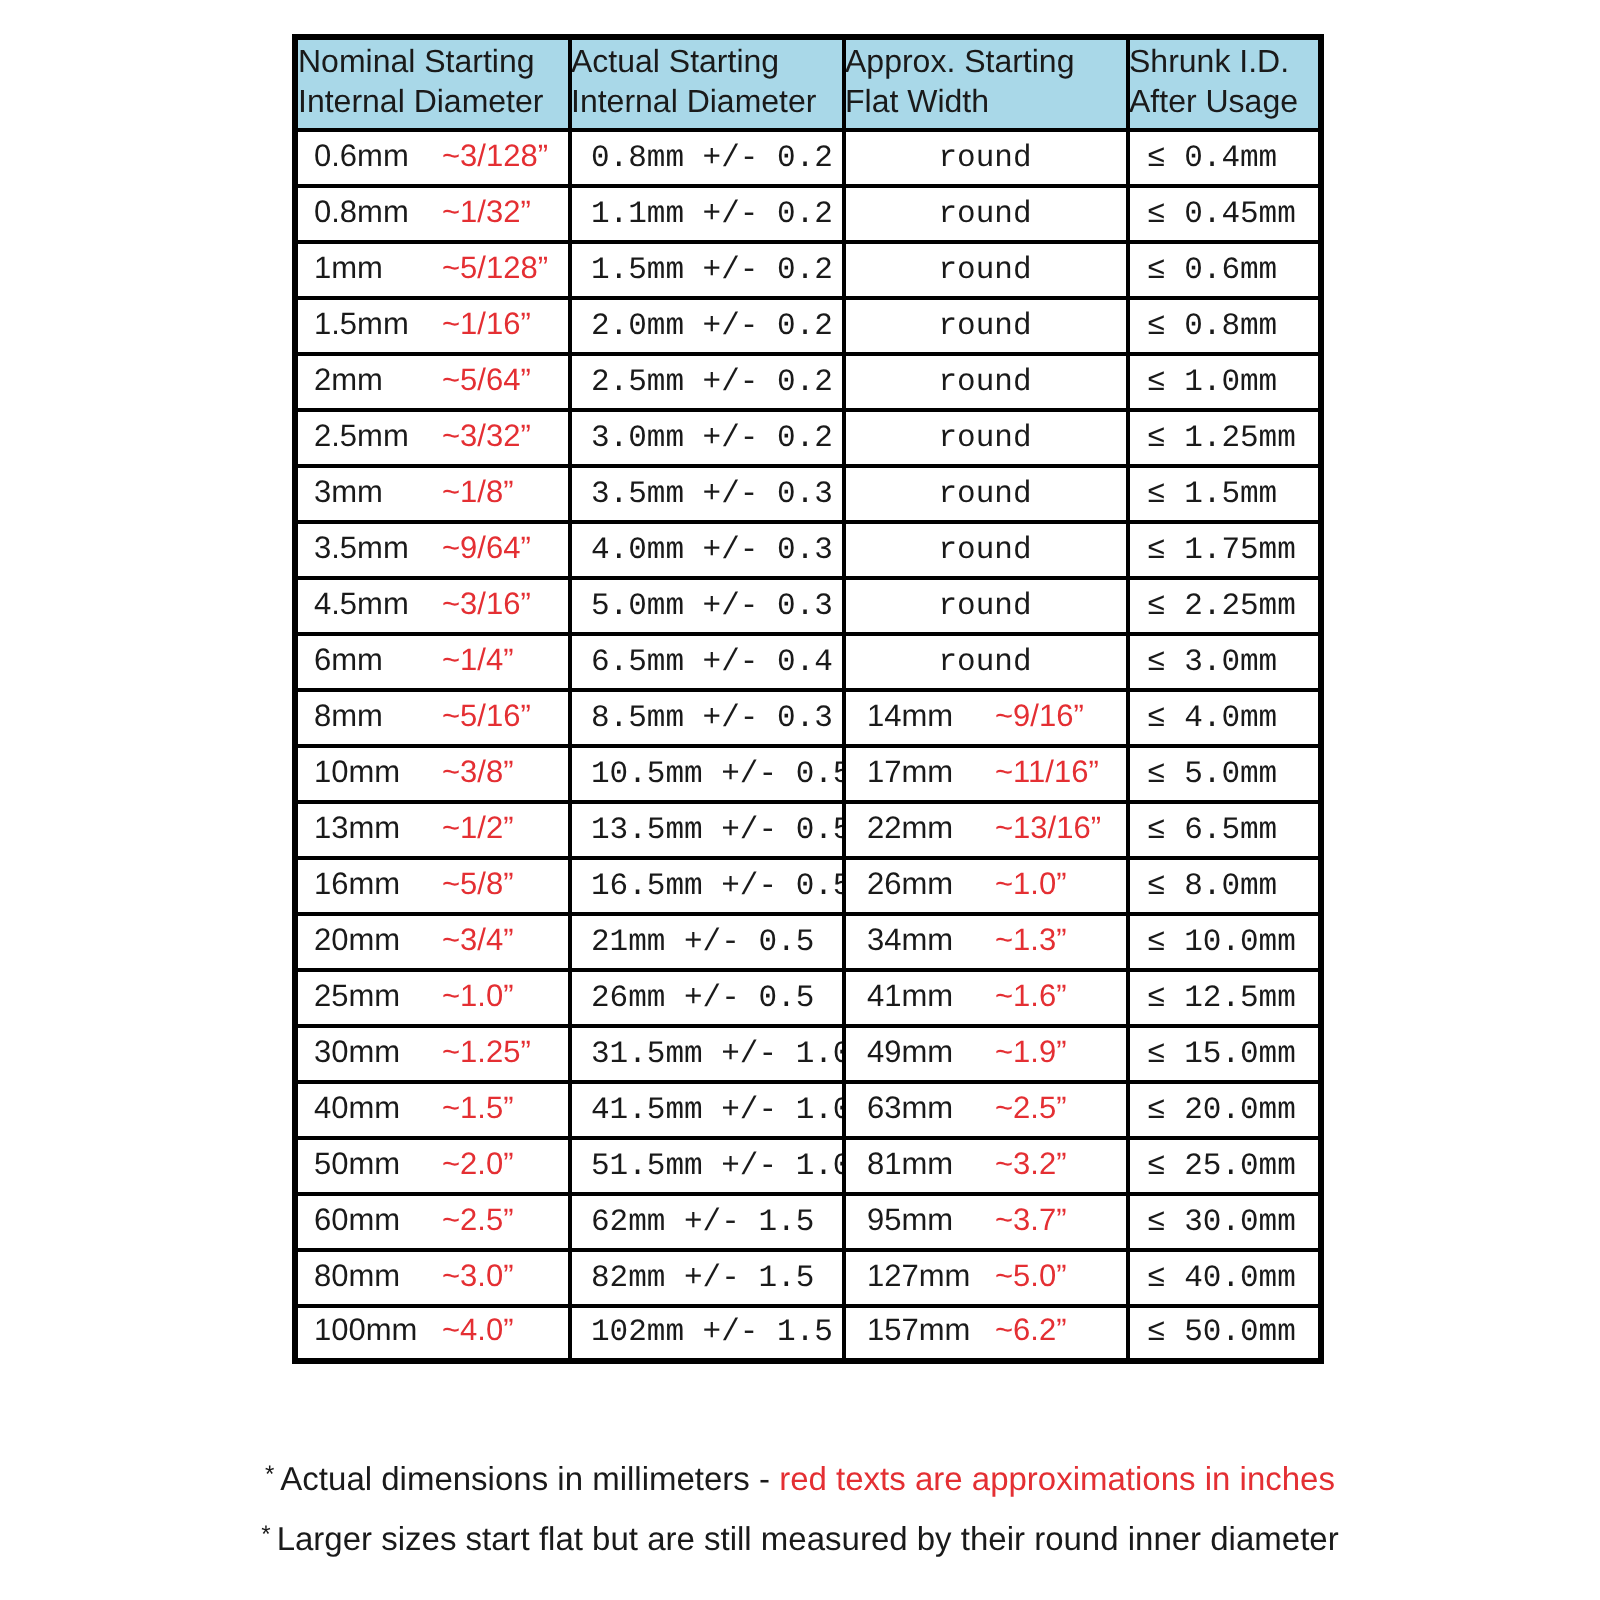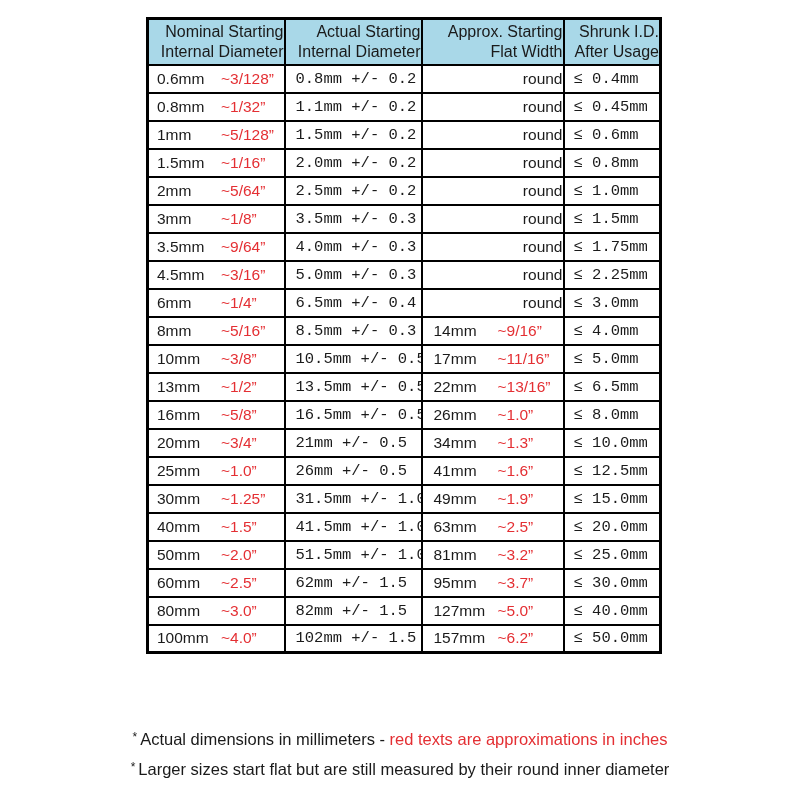--- a/index.html
+++ b/index.html
@@ -20,31 +20,31 @@
   }
   .size-table th,.size-table td{
     border:2px solid var(--border);
     vertical-align:middle;
     white-space:nowrap;
     overflow:hidden;
   }
   .size-table th{
     height:46px;background:var(--header-bg);
     font-size:16px;line-height:20px;font-weight:normal;
-    text-align:right;color:var(--ink);
+    text-align:left;color:var(--ink);
   }
   .size-table td{height:28px;font-size:15.5px;color:var(--ink);}
   .col1{width:137px;}
   .col2{width:137px;}
   .col3{width:142px;}
   .col4{width:97px;}
   td.c1{padding-left:8px;text-align:left;}
   td.c2{padding-left:10px;text-align:left;font-family:Liberation Mono, monospace;}
   td.c3{padding-left:11px;text-align:left;}
-  td.c3.round{padding-left:0;text-align:right;}
+  td.c3.round{padding-left:0;text-align:center;font-family:Liberation Mono, monospace;}
   td.c4{padding-left:9px;text-align:left;font-family:Liberation Mono, monospace;}
   .mmcol{display:inline-block;width:64px;}
   .red{color:var(--red);}
 
   .footnote{
     position:absolute;left:0;width:800px;text-align:center;
     font-size:16.5px;color:var(--ink);
   }
   .footnote.f1{top:730px;}
   .footnote.f2{top:760px;}
@@ -121,20 +121,28 @@
 
     <tr>
       <td class="c1">
         <span class="mmcol">2mm</span><span class="red">~5/64”</span>
       </td>
       <td class="c2">2.5mm +/- 0.2</td>
       <td class="c3 round">round</td>
       <td class="c4">≤ 1.0mm</td>
     </tr>
 
+    <tr>
+      <td class="c1">
+        <span class="mmcol">2.5mm</span><span class="red">~3/32”</span>
+      </td>
+      <td class="c2">3.0mm +/- 0.2</td>
+      <td class="c3 round">round</td>
+      <td class="c4">≤ 1.25mm</td>
+    </tr>
 
     <tr>
       <td class="c1">
         <span class="mmcol">3mm</span><span class="red">~1/8”</span>
       </td>
       <td class="c2">3.5mm +/- 0.3</td>
       <td class="c3 round">round</td>
       <td class="c4">≤ 1.5mm</td>
     </tr>
 

